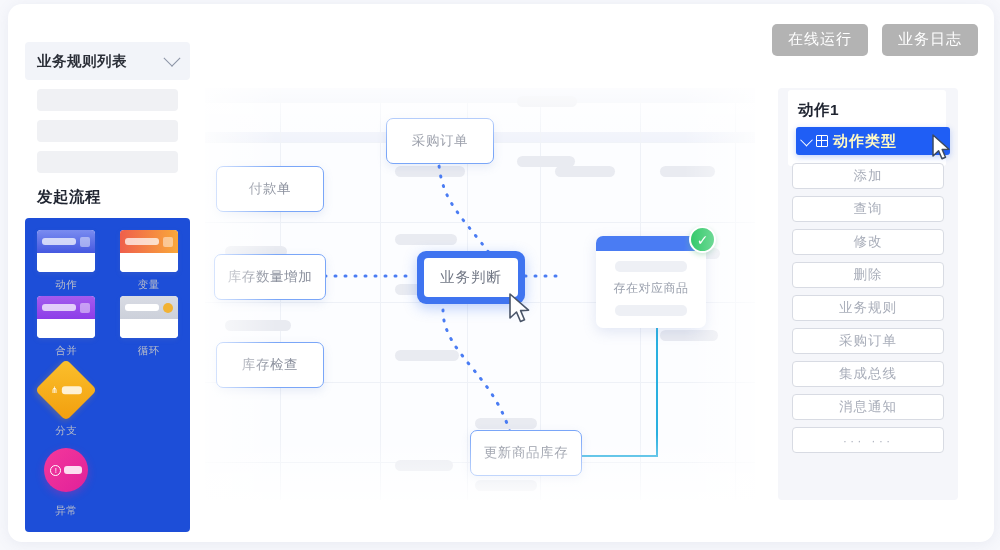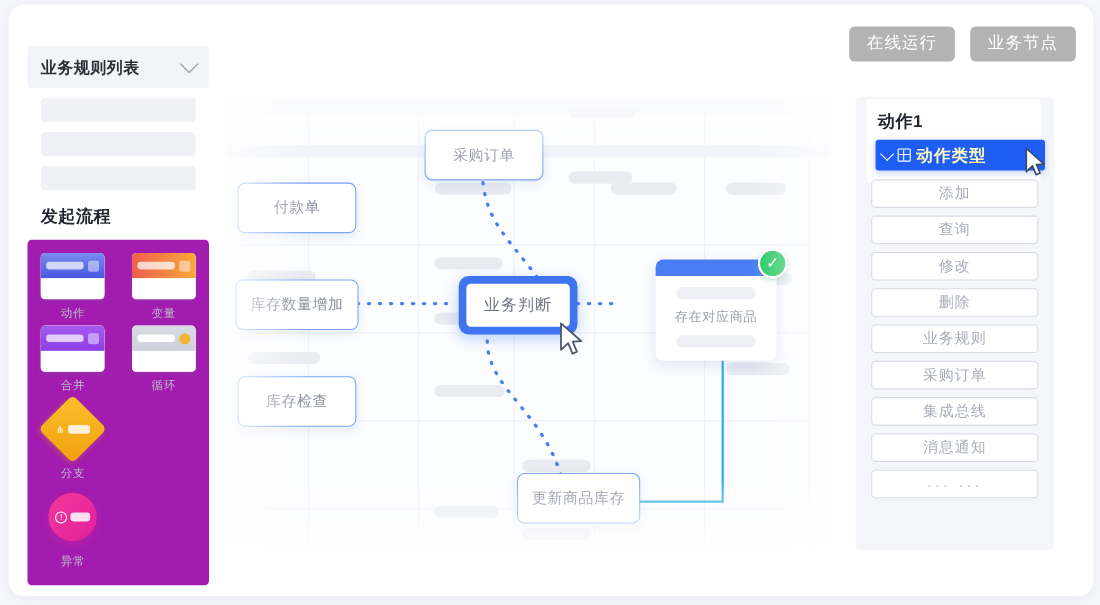--- a/index.html
+++ b/index.html
@@ -76,21 +76,21 @@
     background: #f0f1f4;
     border-radius: 4px;
   }
   .nodes-title {
     margin: 14px 0 0 12px;
     font-size: 15.5px; font-weight: bold; color: #1f2430;
     letter-spacing: 0.5px;
   }
   .palette {
     margin-top: 10px;
-    background: #a21caf;
+    background: #1d4ed8;
     border-radius: 4px;
     padding: 12px 0 14px 0;
     display: grid;
     grid-template-columns: 1fr 1fr;
     row-gap: 4px;
   }
   .pal-cell {
     display: flex; flex-direction: column;
     align-items: center;
     cursor: pointer;
@@ -337,21 +337,21 @@
   .rp-item.dots { letter-spacing: 3px; font-size: 13px; color: #b4b8c3; }
 </style>
 </head>
 <body>
 
 <div id="app">
   <div class="page-card"></div>
 
   <div class="topbar">
     <button class="top-btn">在线运行</button>
-    <button class="top-btn">业务节点</button>
+    <button class="top-btn">业务日志</button>
   </div>
 
   <div class="sidebar">
     <div class="rules-header">
       <span class="title">业务规则列表</span>
       <span class="chevron"></span>
     </div>
     <div class="rule-row"></div>
     <div class="rule-row"></div>
     <div class="rule-row"></div>

